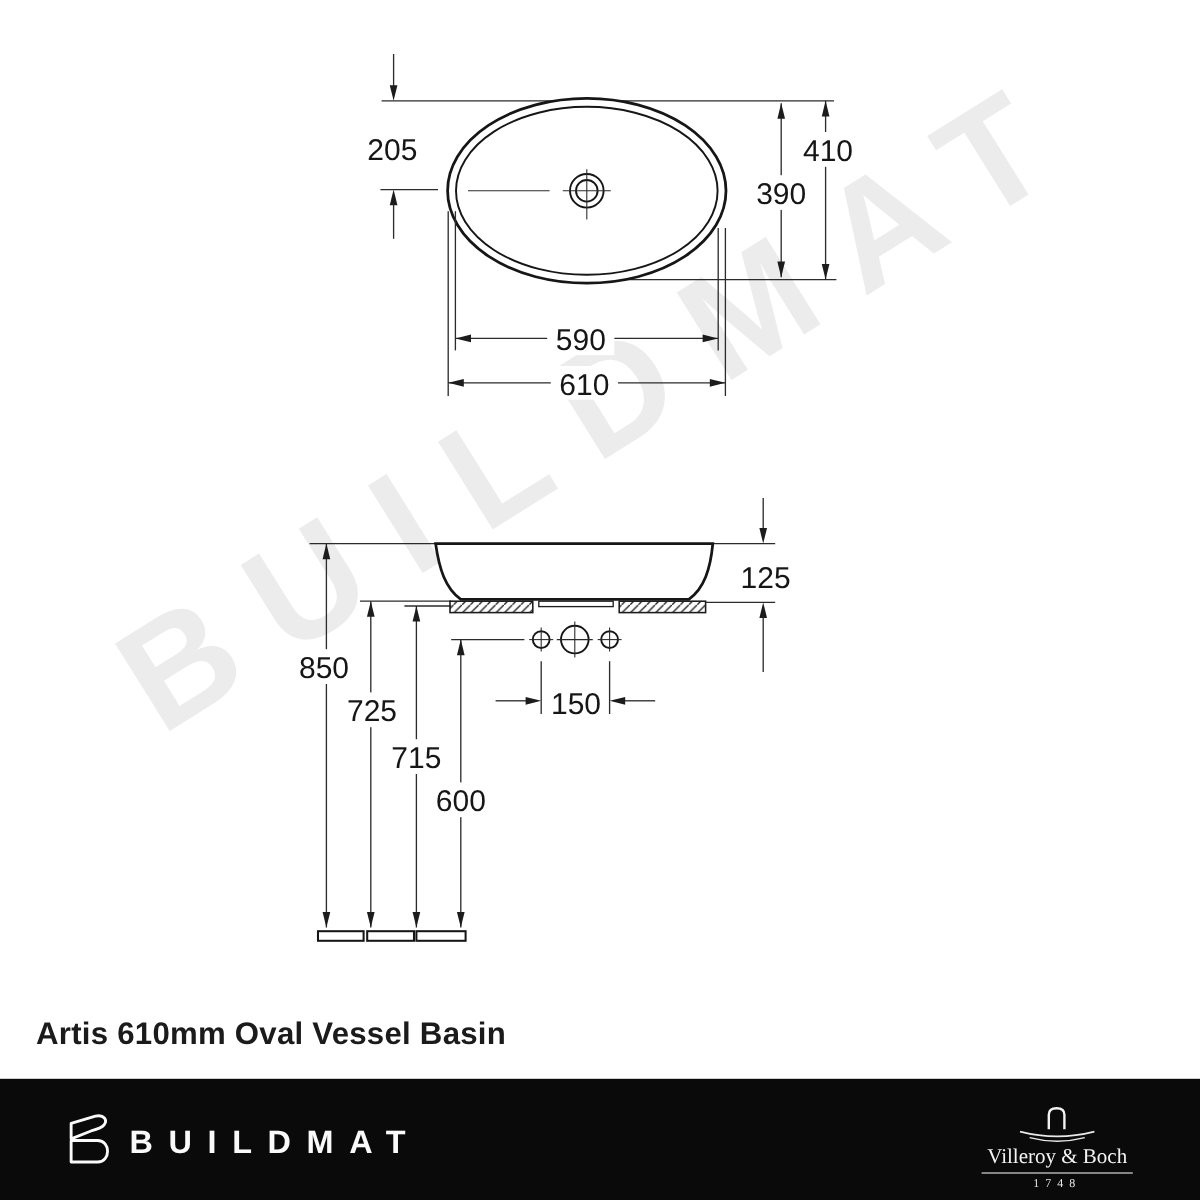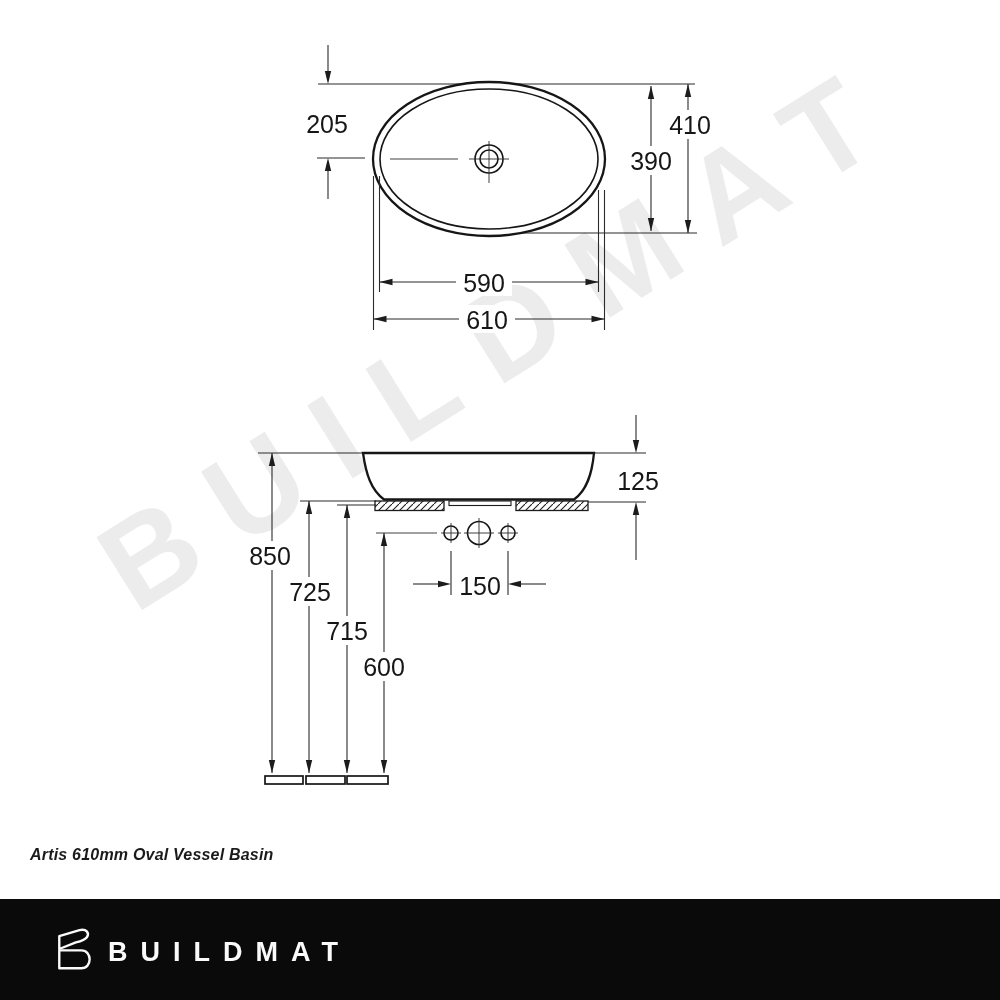--- a/index.html
+++ b/index.html
@@ -22,21 +22,21 @@
   .thin{stroke:#2b2b2b;stroke-width:1.1;fill:none;}
   .obj{stroke:#161616;stroke-width:2.3;fill:#ffffff;}
   .obj2{stroke:#161616;stroke-width:1.6;fill:none;}
   .cross{stroke:#2b2b2b;stroke-width:0.9;fill:none;}
   .arr{fill:#1c1c1c;stroke:none;}
   .mask{fill:#ffffff;stroke:none;}
   .bar{fill:#ffffff;stroke:#161616;stroke-width:1.7;}
   
   #title{
     position:absolute;left:30px;top:846px;z-index:2;
-    font-size:16px;font-weight:bold;color:#1b1b1b;letter-spacing:0.2px;font-style:italic;
+    font-size:26px;font-weight:bold;color:#1b1b1b;letter-spacing:0.2px;
   }
   
   #footer{position:absolute;left:0;top:899px;width:1000px;height:101px;background:#0a0a0a;z-index:3;}
   #bm-logo-icon{position:absolute;left:51px;top:926px;z-index:4;}
   #bm-wordmark{
     position:absolute;left:108px;top:937px;z-index:4;color:#fafafa;
     font-size:27px;font-weight:bold;letter-spacing:13px;white-space:nowrap;
   }
   #vb{position:absolute;left:818px;top:920px;width:126px;z-index:4;text-align:center;color:#f2f2f2;}
   #vb-icon{display:block;margin:0 auto;}
@@ -212,14 +212,23 @@
   <div id="title">Artis 610mm Oval Vessel Basin</div>
 
   <div id="footer"></div>
 
   <svg id="bm-logo-icon" width="46" height="46" viewBox="0 0 50 50">
     <path d="M9,25 L9,11 L31,4.5 C39,2.8 42,8 39,12.2 C36.7,15.4 32,16.6 27,17.9 L9,25 Z" fill="none" stroke="#fafafa" stroke-width="2.6" stroke-linejoin="round"></path>
     <path d="M9,46 L9,26.5 L33,26.5 C45,26.5 45,46 33,46 Z" fill="none" stroke="#fafafa" stroke-width="2.6" stroke-linejoin="round"></path>
   </svg>
   <div id="bm-wordmark">BUILDMAT</div>
 
+  <div id="vb">
+    <svg id="vb-icon" width="90" height="33" viewBox="0 0 90 33">
+      <path d="M38,21 L38,9 Q38,3.5 44.5,3.5 Q51,3.5 51,9 L51,21" fill="none" stroke="#f2f2f2" stroke-width="2"></path>
+      <path d="M14,23 Q45,31 76,23" fill="none" stroke="#e9e9e9" stroke-width="1.4"></path>
+      <path d="M22,28 Q45,34 68,28" fill="none" stroke="#e9e9e9" stroke-width="1.2"></path>
+    </svg>
+    <div id="vb-name">Villeroy &amp; Boch</div>
+    <div id="vb-year">1748</div>
+  </div>
 
 </div>
 
 </body></html>

